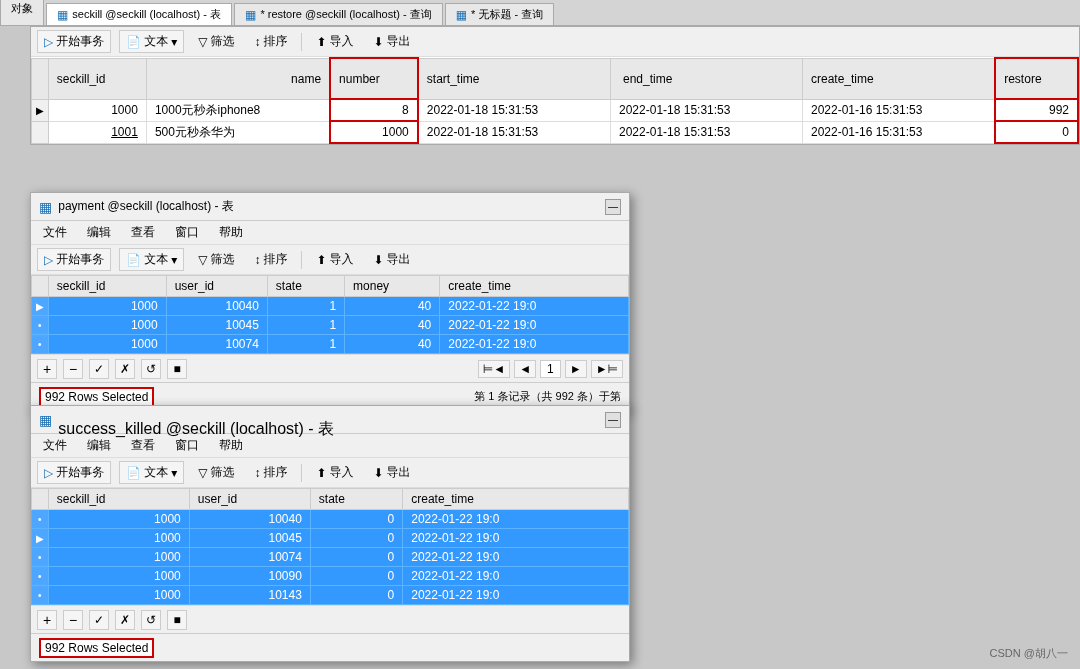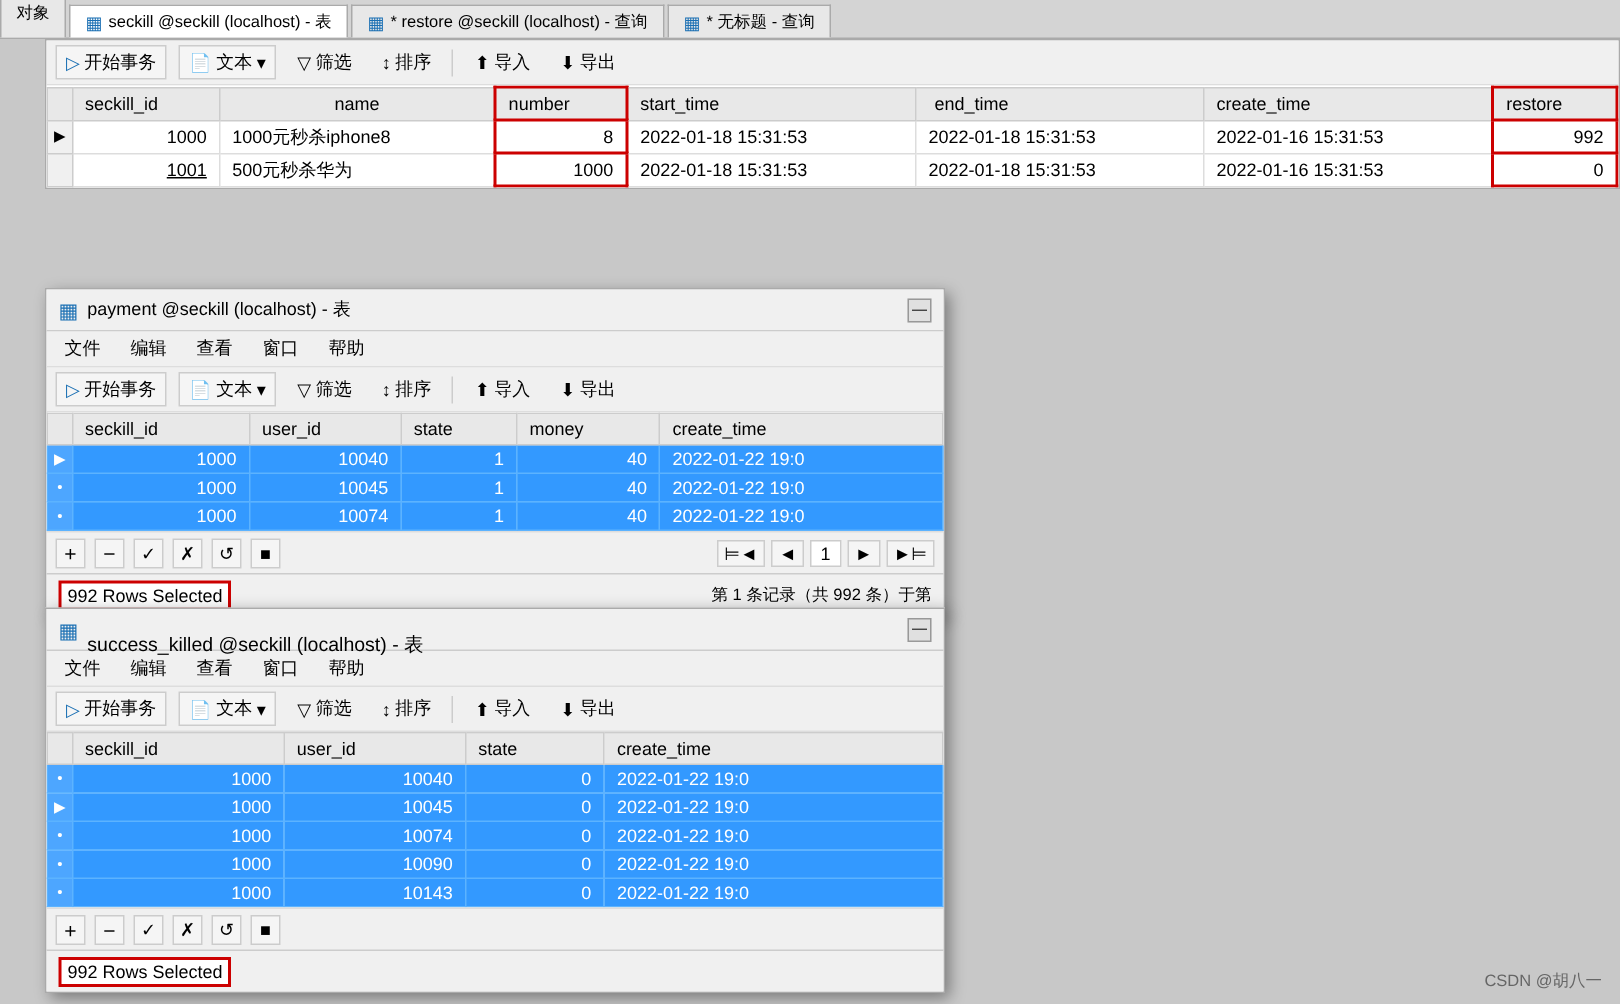--- a/index.html
+++ b/index.html
@@ -64,21 +64,21 @@
       <span>导出</span>
     </div>
   </div>
 
   <div style="overflow-x:auto;background:#fff;">
     <table style="width:100%;border-collapse:collapse;font-size:12px;">
       <thead>
         <tr>
           <th style="width:16px;background:#e8e8e8;border:1px solid #ccc;padding:3px 4px;"></th>
           <th style="background:#e8e8e8;border:1px solid #ccc;padding:3px 8px;text-align:left;font-weight:normal;">seckill_id</th>
-          <th style="background:#e8e8e8;border:1px solid #ccc;padding:3px 8px;text-align:center;font-weight:normal;">name</th>
+          <th style="background:#e8e8e8;border:1px solid #ccc;padding:13px 8px;text-align:right;font-weight:normal;">name</th>
           <th style="background:#e8e8e8;border:2px solid #cc0000;padding:3px 8px;text-align:left;font-weight:normal;">number</th>
           <th style="background:#e8e8e8;border:1px solid #ccc;padding:3px 8px;text-align:left;font-weight:normal;">start_time</th>
           <th style="background:#e8e8e8;border:1px solid #ccc;padding:3px 12px;text-align:left;font-weight:normal;">end_time</th>
           <th style="background:#e8e8e8;border:1px solid #ccc;padding:3px 8px;text-align:left;font-weight:normal;">create_time</th>
           <th style="background:#e8e8e8;border:2px solid #cc0000;padding:3px 8px;text-align:left;font-weight:normal;">restore</th>
         </tr>
       </thead>
       <tbody>
         <tr>
           <td style="background:#f0f0f0;border:1px solid #ccc;padding:2px 4px;text-align:center;font-size:10px;">▶</td>
@@ -217,21 +217,21 @@
     <span style="border:2px solid #cc0000;padding:1px 4px;background:#fff;">992 Rows Selected</span>
     <span style="font-size:11px;">第 1 条记录（共 992 条）于第</span>
   </div>
 </div>
 
 <div style="position:absolute;top:405px;left:30px;width:600px;background:#f0f0f0;border:1px solid #aaa;box-shadow:3px 3px 10px rgba(0,0,0,0.4);z-index:10;">
 
   <div style="display:flex;align-items:center;justify-content:space-between;background:#f0f0f0;border-bottom:1px solid #ccc;padding:4px 8px;height:28px;">
     <div style="display:flex;align-items:center;gap:6px;">
       <span style="color:#1a6fb3;font-size:14px;">▦</span>
-      <span style="font-size:13px;margin-top:20px;">success_killed @seckill (localhost) - 表</span>
+      <span style="font-size:16px;margin-top:20px;">success_killed @seckill (localhost) - 表</span>
     </div>
     <div style="display:flex;gap:2px;">
       <div style="width:16px;height:16px;border:1px solid #999;background:#e0e0e0;cursor:pointer;display:flex;align-items:center;justify-content:center;font-size:10px;">—</div>
     </div>
   </div>
 
   <div style="display:flex;padding:2px 8px;gap:12px;background:#f0f0f0;border-bottom:1px solid #ddd;height:24px;align-items:center;">
     <span style="font-size:12px;cursor:pointer;padding:2px 4px;">文件</span>
     <span style="font-size:12px;cursor:pointer;padding:2px 4px;">编辑</span>
     <span style="font-size:12px;cursor:pointer;padding:2px 4px;">查看</span>

